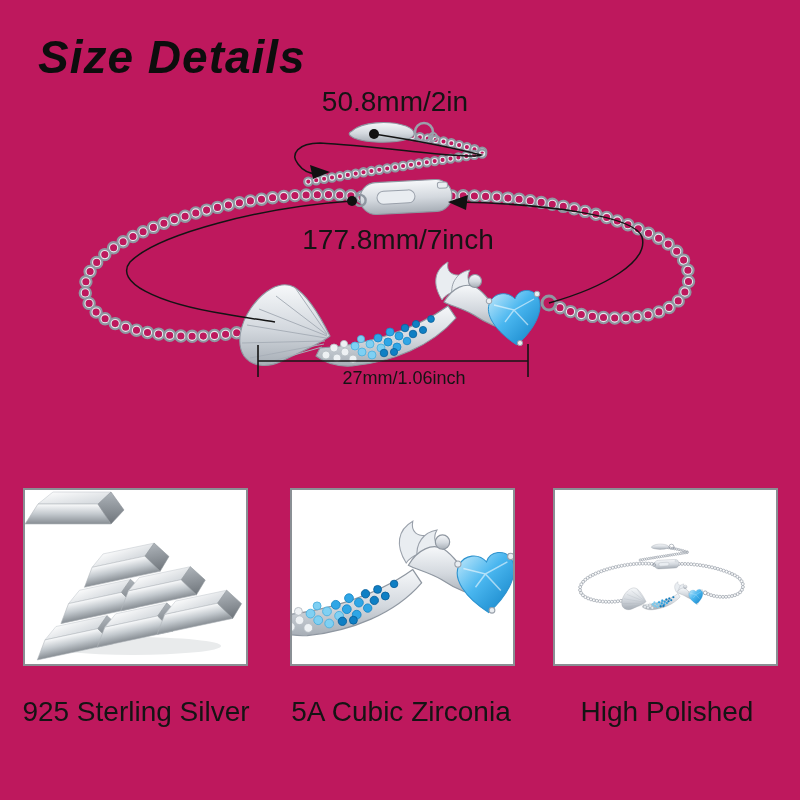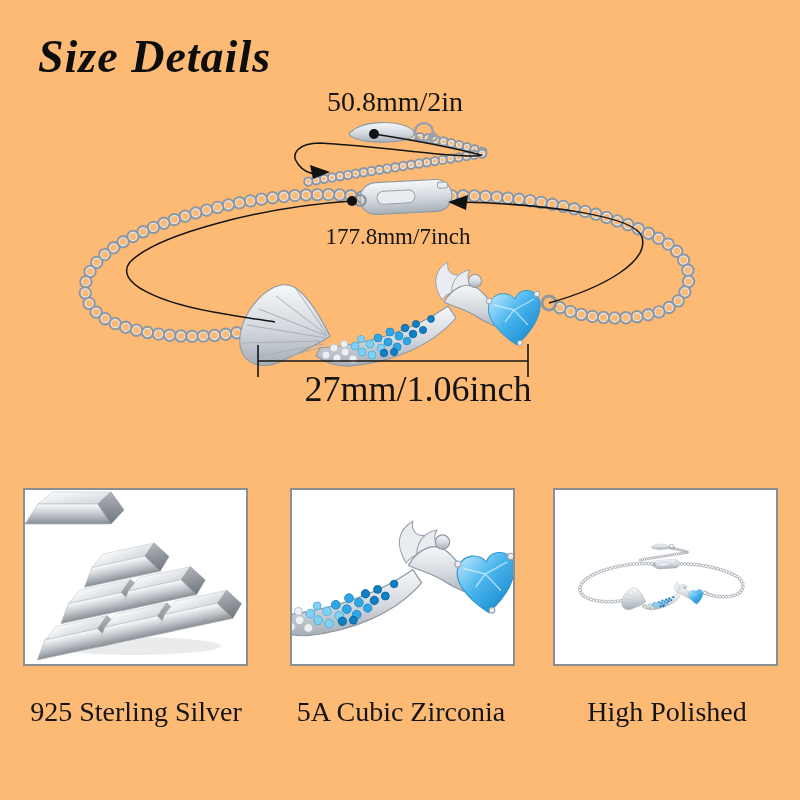--- a/index.html
+++ b/index.html
@@ -1,24 +1,24 @@
 <!DOCTYPE html>
 <html><head>
 <meta charset="utf-8">
 <style>
   html,body{margin:0;padding:0;background:#ffffff;}
-  .stage{position:relative;width:800px;height:800px;background:#fdba74;overflow:hidden;
-         font-family:Liberation Serif, serif;color:#111;}
+  .stage{position:relative;width:800px;height:800px;background:#be185d;overflow:hidden;
+         font-family:Liberation Sans, sans-serif;color:#111;}
   .page-title{position:absolute;left:38px;top:30px;margin:0;
         font-size:46px;font-weight:bold;font-style:italic;letter-spacing:1px;color:#0d0d0d;}
   .measure-label{position:absolute;transform:translateX(-50%);white-space:nowrap;
         color:#141414;z-index:5;}
   .lbl-ext{left:395px;top:86px;font-size:28px;}
-  .lbl-len{left:398px;top:224px;font-size:23px;}
-  .lbl-charm{left:418px;top:368px;font-size:36px;}
+  .lbl-len{left:398px;top:224px;font-size:28px;}
+  .lbl-charm{left:404px;top:368px;font-size:18px;}
   #hero{position:absolute;left:0;top:0;width:800px;height:460px;z-index:1;}
   .thumb{position:absolute;top:488px;width:221px;height:174px;border:2px solid #8a8f94;
          background:#ffffff;margin:0;padding:0;}
   .thumb svg{display:block;width:100%;height:100%;}
   .t1{left:23px;} .t2{left:290px;} .t3{left:553px;}
   .caption{position:absolute;top:696px;width:280px;transform:translateX(-50%);
         text-align:center;font-size:28px;color:#141414;white-space:nowrap;}
   .c1{left:136px;} .c2{left:401px;} .c3{left:667px;}
   
   .ringO{fill:none;stroke:#8f97a1;stroke-width:2.6;}

